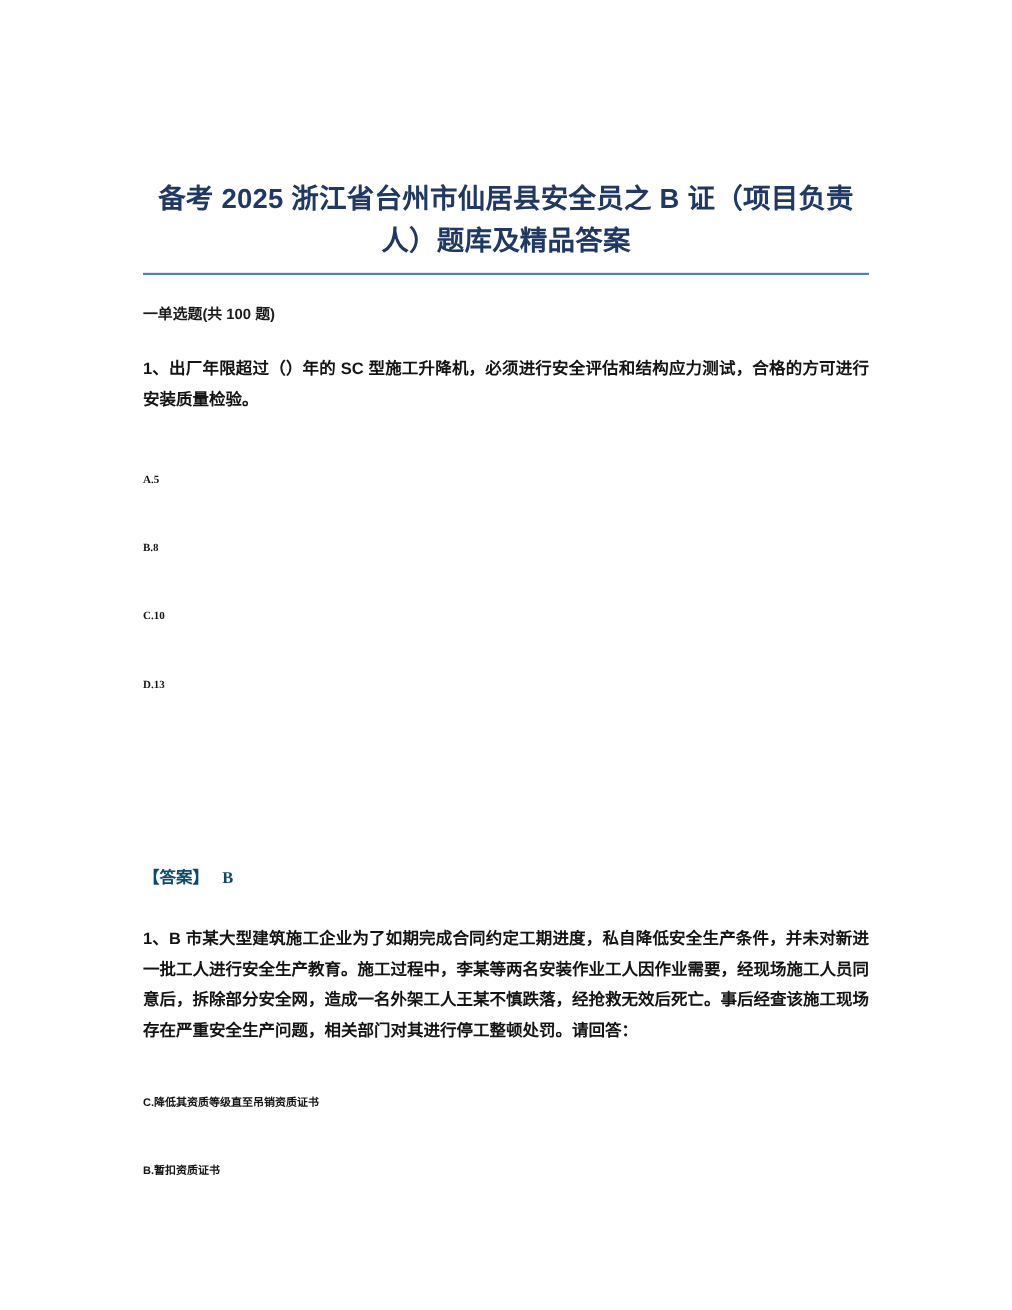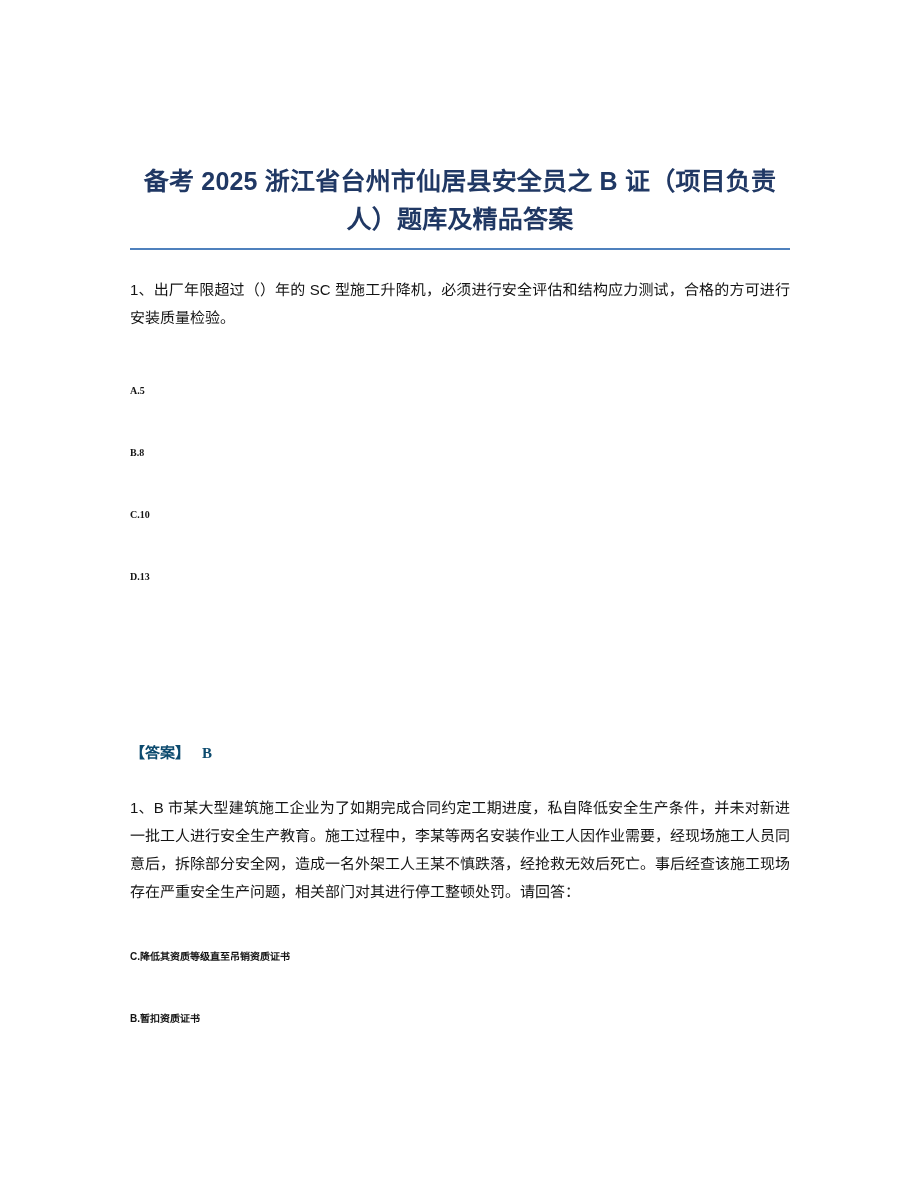--- a/index.html
+++ b/index.html
@@ -60,21 +60,21 @@
     font-weight: 600;
     color: #1a1a1a;
   }
   
   .q-stem {
     margin: 0;
     padding-top: 26px;
     font-family: "Liberation Sans", "DejaVu Sans", sans-serif;
     font-size: 15px;
     line-height: 28px;
-    font-weight: 400;
+    font-weight: 700;
     color: #141414;
     text-align: justify;
     word-break: break-all;
   }
   .q-stem.q2 {
     padding-top: 30px;
     line-height: 28px;
   }
   
   .option {
@@ -111,20 +111,21 @@
 </head>
 <body>
 
 <div class="page">
   <div class="content">
 
     <h1 class="doc-title" style="color: rgb(32, 56, 100);">备考 2025 浙江省台州市仙居县安全员之 B 证（项目负责人）题库及精品答案</h1>
 
     <hr class="title-rule" style="background: rgb(79, 129, 189);">
 
+    <p class="section-head">一单选题(共 100 题)</p>
 
     <p class="q-stem">1、出厂年限超过（）年的 SC 型施工升降机，必须进行安全评估和结构应力测试，合格的方可进行安装质量检验。</p>
 
     <p class="option first">A.5</p>
 
     <p class="option">B.8</p>
 
     <p class="option">C.10</p>
 
     <p class="option">D.13</p>

